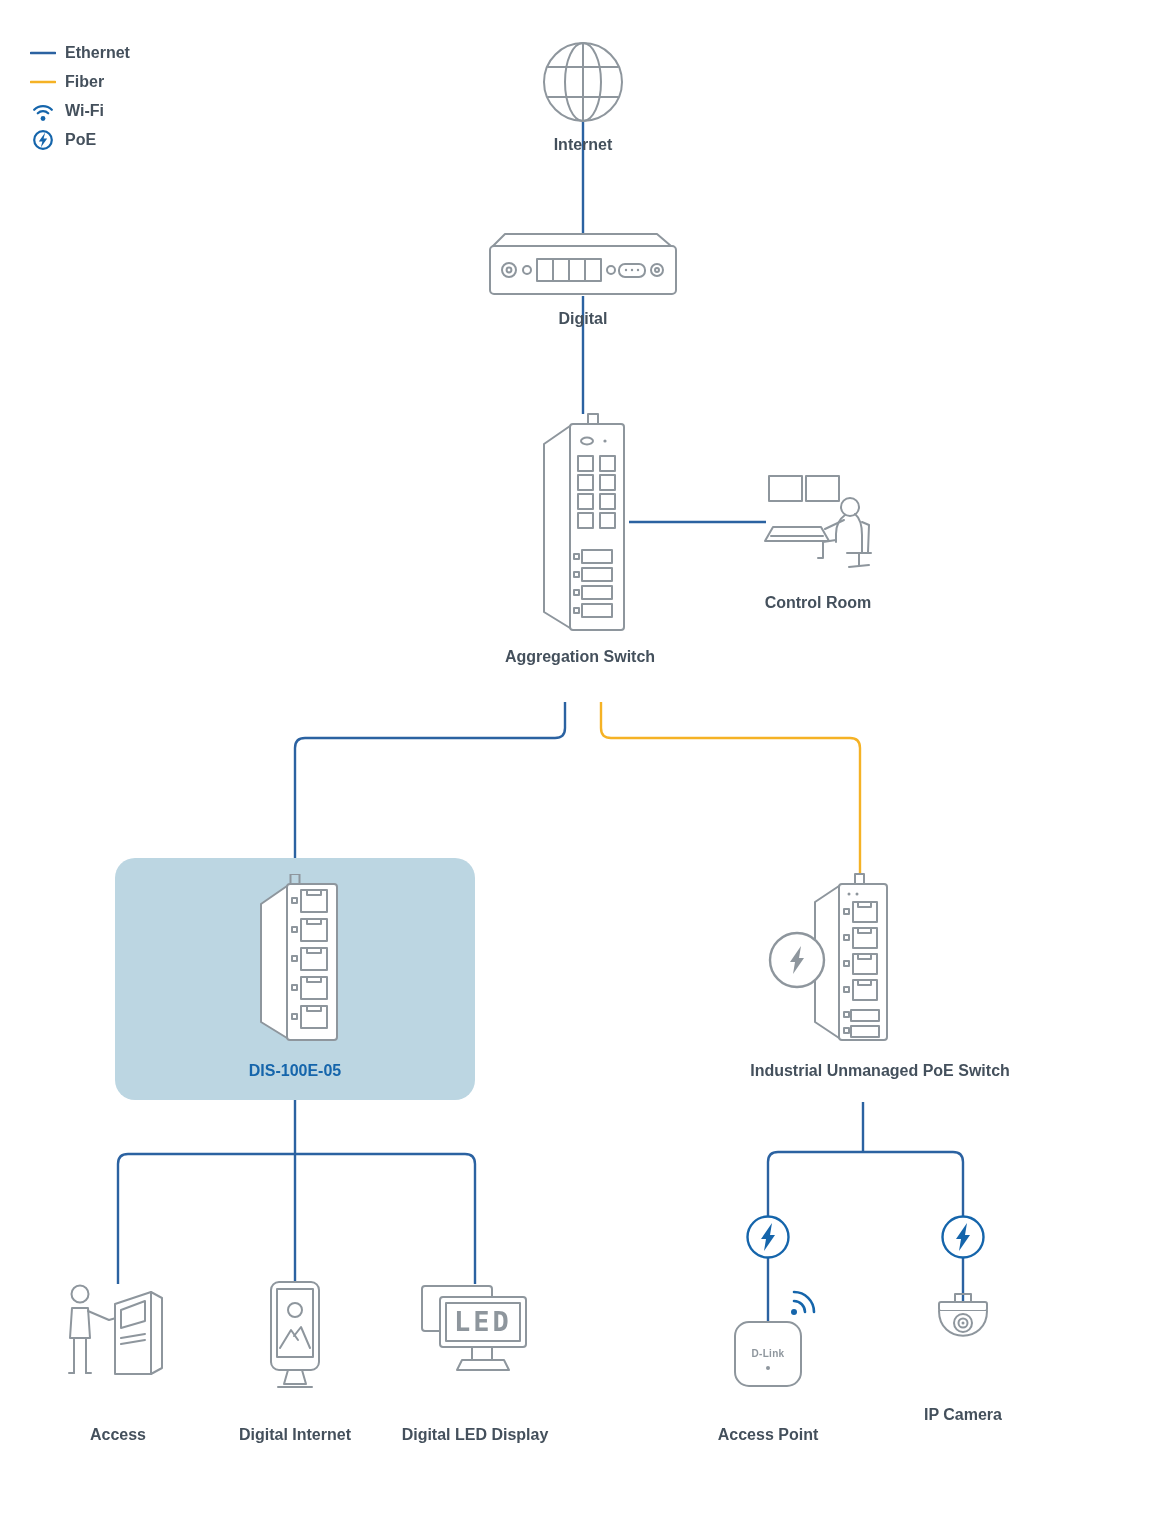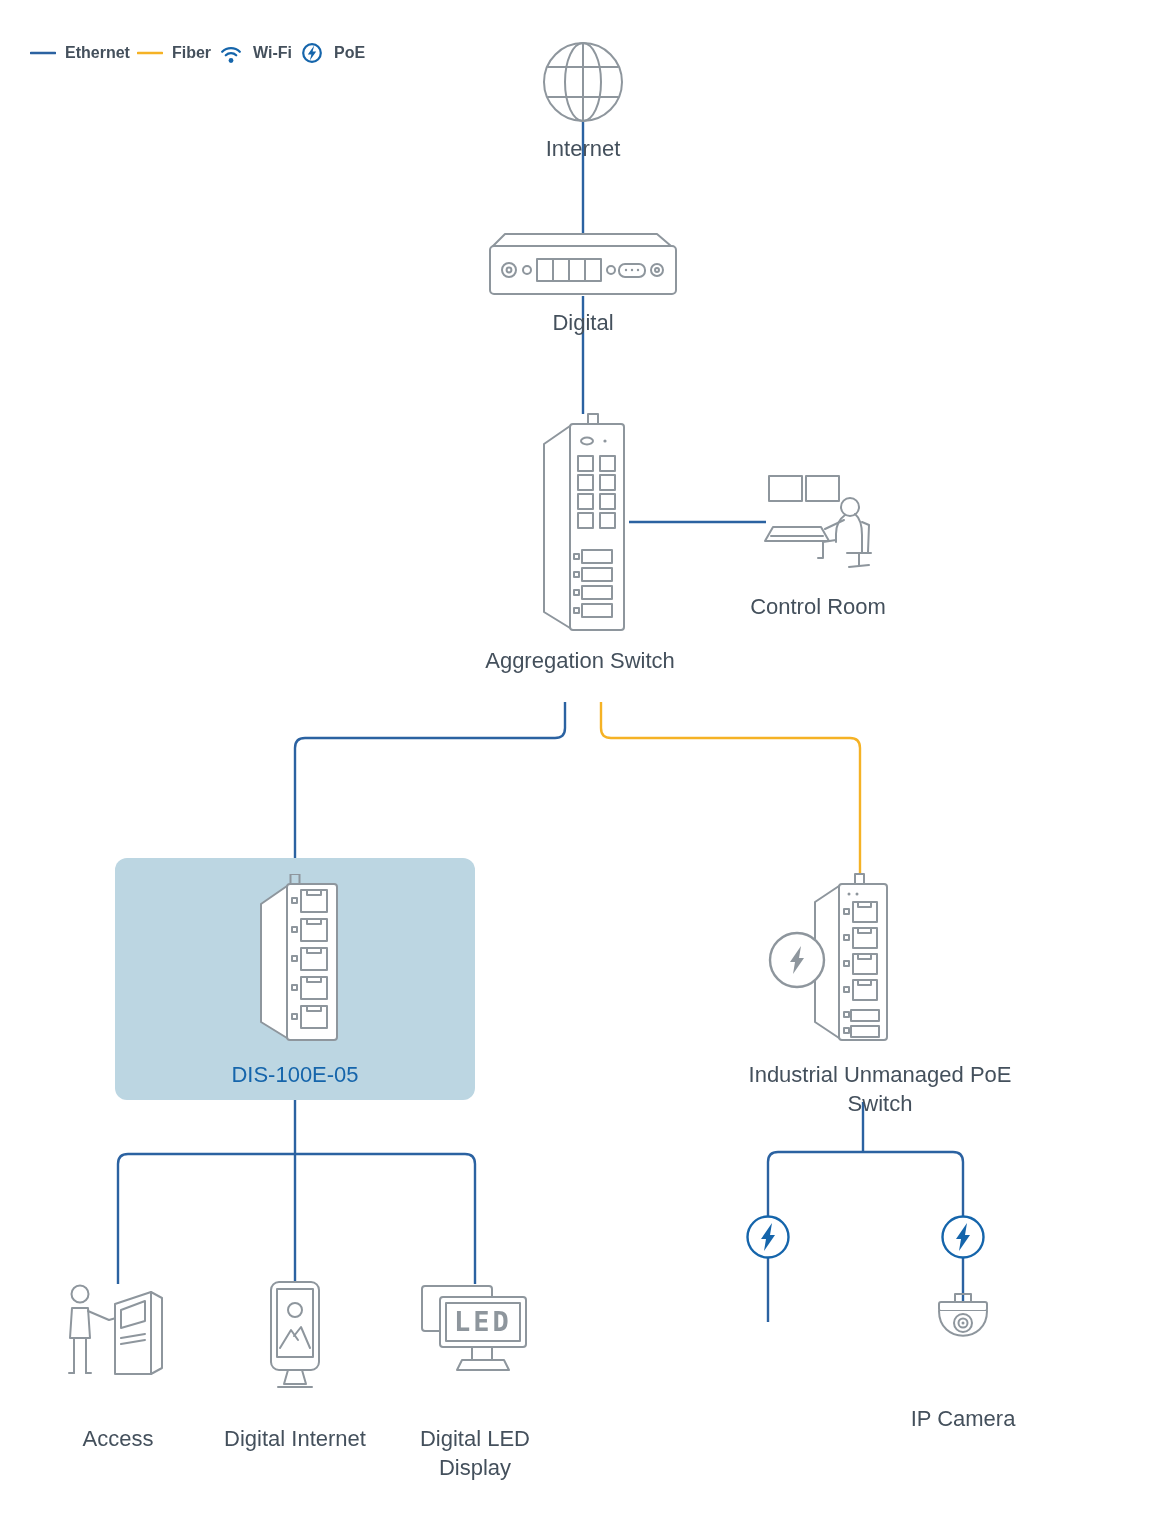--- a/index.html
+++ b/index.html
@@ -8,37 +8,37 @@
   }
   *{margin:0;padding:0;box-sizing:border-box}
   body{background:#fff;font-family:"Liberation Sans",sans-serif}
   .canvas{position:relative;width:1160px;height:1520px;background:var(--background);overflow:hidden}
   .wires{position:absolute;left:0;top:0}
   .wires path{fill:none;stroke-width:2.4}
   .wire-eth{stroke:var(--ethernet)}
   .wire-fib{stroke:var(--fiber)}
   .poe-circle{fill:#fff;stroke:var(--accent);stroke-width:2.4}
   .node{position:absolute;display:flex;flex-direction:column;align-items:center}
-  .node-label{font-size:22px;font-weight:400;color:var(--label);text-align:center;line-height:1.32}
+  .node-label{font-size:16px;font-weight:700;color:var(--label);text-align:center;line-height:1.32}
   .accent-label{color:var(--accent)}
   .dev-svg{stroke:var(--device);fill:none;stroke-width:2;stroke-linecap:round;stroke-linejoin:round}
   .dev-svg .fillwhite{fill:#fff}
   .dev-svg .fillgray{fill:var(--device);stroke:none}
   .dev-svg .fillblue{fill:var(--accent);stroke:none}
   .dev-svg .strokeblue{stroke:var(--accent)}
   .dev-svg .strokeeth{stroke:var(--ethernet)}
   .dev-svg .strokefib{stroke:var(--fiber)}
   .dev-svg text{stroke:none;fill:var(--device)}
   .ledtext{font-family:"DejaVu Sans Mono",monospace;font-size:27px;font-weight:700;letter-spacing:3px;text-anchor:middle}
   .aptext{font-size:10px;font-weight:700;text-anchor:middle;letter-spacing:.3px}
-  .legend{position:absolute;left:30px;top:42px;display:flex;flex-direction:row;gap:7px}
+  .legend{position:absolute;left:30px;top:42px;display:flex;flex-direction:column;gap:7px}
   .legend-row{display:flex;align-items:center;gap:9px;height:22px}
   .legend-icon{width:26px;display:flex;justify-content:center;align-items:center}
   .legend-label{font-size:16px;font-weight:700;color:var(--label)}
-  .highlight-box{position:absolute;left:115px;top:858px;width:360px;height:242px;border-radius:12px;background:var(--highlight);display:flex;flex-direction:column;align-items:center}
+  .highlight-box{position:absolute;left:115px;top:858px;width:360px;height:242px;border-radius:20px;background:var(--highlight);display:flex;flex-direction:column;align-items:center}
 </style>
 </head>
 <body>
 
 <div class="canvas">
 
   <svg class="wires" width="1160" height="1520">
     <path class="wire-eth" d="M583,122 L583,235"></path>
     <path class="wire-eth" d="M583,296 L583,414"></path>
     <path class="wire-eth" d="M629,522 L766,522"></path>
@@ -263,20 +263,33 @@
       <rect x="6" y="6" width="70" height="45" rx="3" class="fillwhite" style="stroke:var(--device)"></rect>
       <rect x="24" y="17" width="86" height="50" rx="3" class="fillwhite" style="stroke:var(--device)"></rect>
       <rect x="30" y="23" width="74" height="38" class="fillwhite" style="stroke:var(--device)"></rect>
       <text x="67" y="51" class="ledtext">LED</text>
       <rect x="56" y="67" width="20" height="13"></rect>
       <path d="M46,80 L88,80 L93,90 L41,90 Z"></path>
     </svg>
     <div class="node-label" style="margin-top:26px">Digital LED Display</div>
   </div>
 
+  <div class="node" style="left:693px;top:1280px;width:150px">
+    <svg class="dev-svg" width="118" height="118" viewBox="0 0 118 118">
+      <rect x="26" y="42" width="66" height="64" rx="14" class="fillwhite" style="stroke:var(--device)"></rect>
+      <text x="59" y="77" class="aptext">D-Link</text>
+      <circle cx="59" cy="88" r="2" class="fillgray"></circle>
+      <g>
+        <circle cx="85" cy="32" r="3" class="fillblue"></circle>
+        <path class="strokeblue" d="M85,21 A11,11 0 0 1 96,32" stroke-width="2.6"></path>
+        <path class="strokeblue" d="M85,12 A20,20 0 0 1 105,32" stroke-width="2.6"></path>
+      </g>
+    </svg>
+    <div class="node-label" style="margin-top:26px">Access Point</div>
+  </div>
 
   <div class="node" style="left:888px;top:1260px;width:150px">
     <svg class="dev-svg" width="72" height="118" viewBox="0 0 72 118">
       <rect x="28" y="34" width="16" height="8"></rect>
       <rect x="12" y="42" width="48" height="9" rx="2" class="fillwhite" style="stroke:var(--device)"></rect>
       <path d="M12,51 C12,84 60,84 60,51" class="fillwhite" style="stroke:var(--device)"></path>
       <circle cx="36" cy="63" r="9"></circle>
       <circle cx="36" cy="63" r="4.5"></circle>
       <circle cx="36" cy="63" r="1.5" class="fillgray"></circle>
     </svg>

